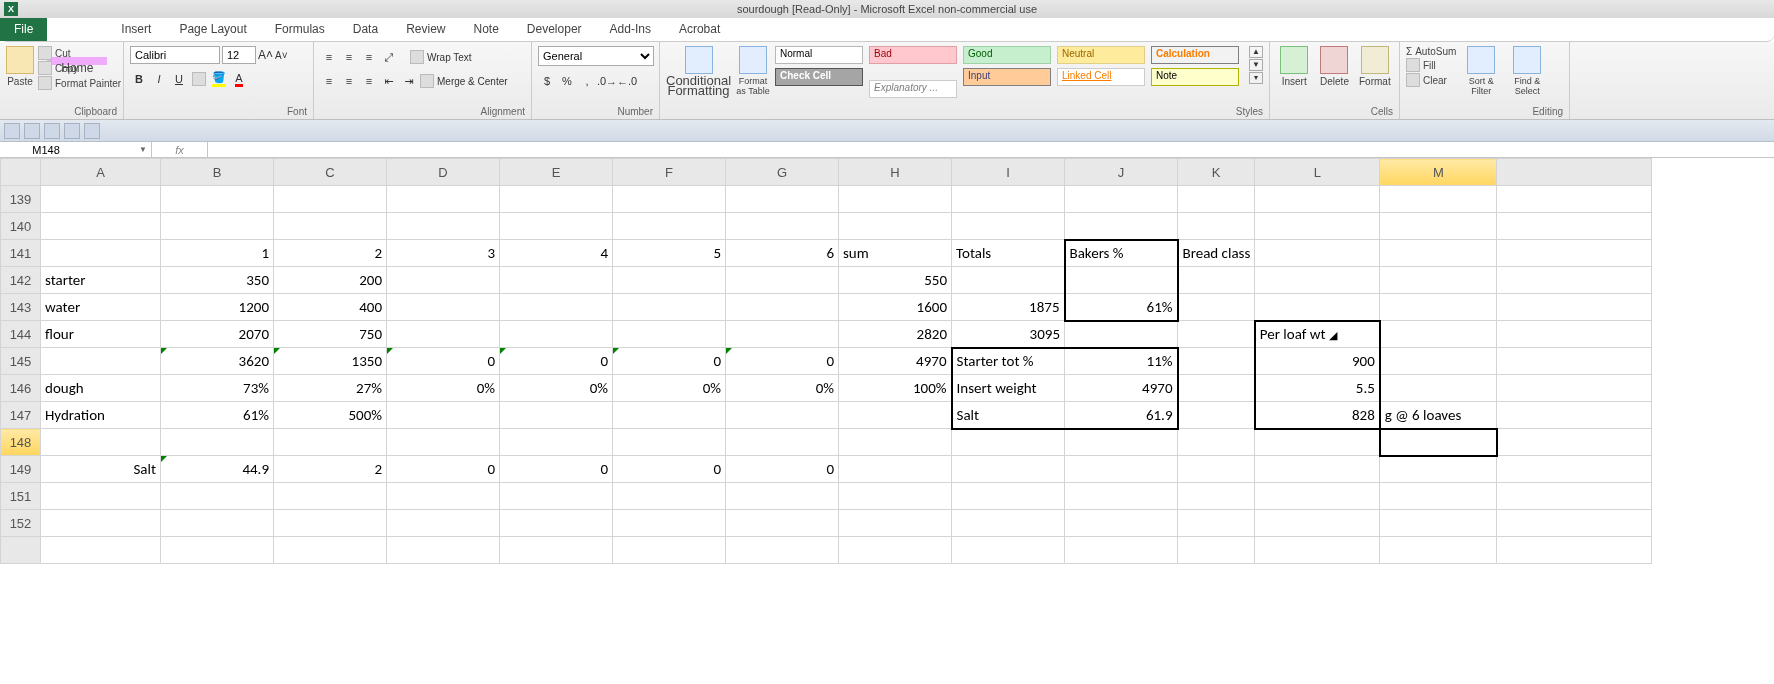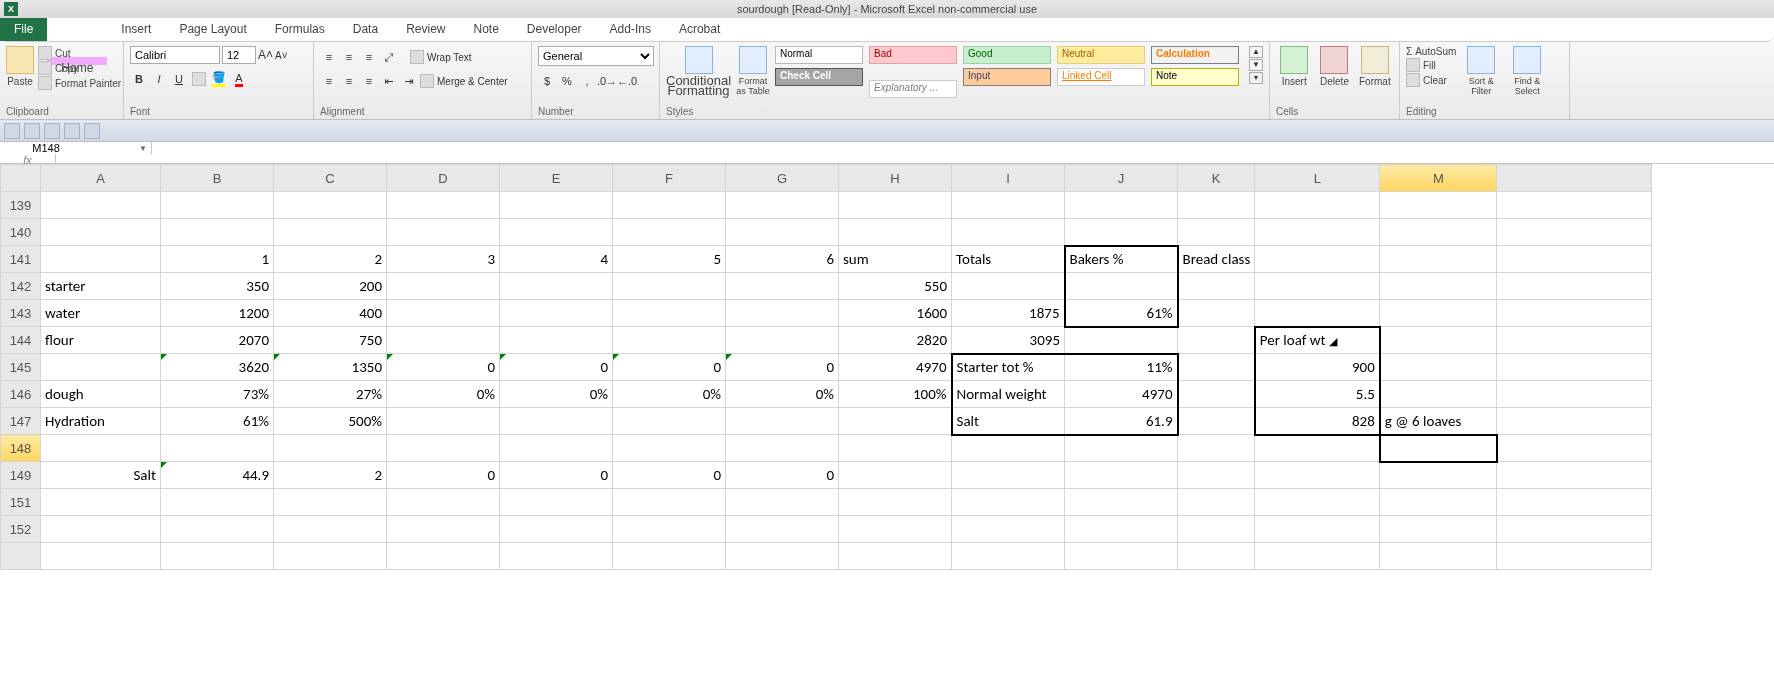--- a/index.html
+++ b/index.html
@@ -11,41 +11,41 @@
   
   
   .tabrow { height: 24px; background: #fff; display:flex; border-bottom: 1px solid #ccc; border-radius: 7px; }
   .tabrow .filetab { background: #217346; color:#fff; padding: 4px 14px; font-size:12px; cursor:pointer; }
   .tabrow .tab { padding: 4px 14px; font-size:12px; color:#444; cursor:pointer; }
   .tabrow .tab.active { background: #f0abfc; margin-top: 39px; }
 
   
   .ribbon { height: 78px; background: linear-gradient(#f7f7f7,#eaeaea); border-bottom: 1px solid #bfbfbf; display:flex; }
   .group { border-right: 1px solid #ccc; padding: 2px 6px 0 6px; text-align:center; display:flex; flex-direction:column; justify-content:space-between; }
-  .group-label { font-size:10px; color:#666; text-align:left; padding-bottom:2px; }
+  .group-label { font-size:10px; color:#666; text-align:right; padding-bottom:2px; }
   .group-body { flex:1; display:flex; align-items:flex-start; gap:4px; padding-top:2px;}
   .big-btn { display:flex; flex-direction:column; align-items:center; justify-content:center; width:48px; cursor:pointer; font-size:10px; color:#444; }
   .big-btn .ico { width:28px; height:28px; background:#f9e7b3; border:1px solid #d4b96a; margin-bottom:2px; }
   .vstack { display:flex; flex-direction:column; gap:1px; font-size:10px; color:#444; align-items:flex-start; }
   .vstack div { display:flex; align-items:center; gap:3px; cursor:pointer; white-space:nowrap;text-align:right;}
   .ico-s { width:14px; height:14px; background:#ddd; border:1px solid #bbb; display:inline-block; }
   .font-row { display:flex; gap:2px; align-items:center;}
   .fontname { width:90px; height:18px; border:1px solid #aaa; background:#fff; font-size:11px; padding:0 4px; }
   .fontsize { width:34px; height:18px; border:1px solid #aaa; background:#fff; font-size:11px; padding:0 4px; }
   .btnrow { display:flex; gap:2px; margin-top:2px;}
   .btnrow .b { width:18px; height:18px; border:1px solid transparent; display:flex; align-items:center; justify-content:center; font-size:11px; cursor:pointer;}
   .style-cell { width:88px; height:18px; border:1px solid #ccc; font-size:10px; padding:1px 4px; text-align:left; cursor:pointer; overflow:hidden; white-space:nowrap;}
   .style-grid { display:grid; grid-template-columns: repeat(5, 92px); grid-template-rows: repeat(2, 20px); gap:2px;}
   
   
   .qat { height: 22px; background: linear-gradient(#e3e9f1,#d2dae6); border-bottom:1px solid #b5c0cf; display:flex; align-items:center; padding:0 4px; gap:4px;}
   .qat .q { width:16px; height:16px; background:#cfd8e6; border:1px solid #a6b2c4; cursor:pointer;}
 
   
-  .fbar { height: 22px; display:flex; border-bottom:1px solid #c5c5c5;flex-direction:column; }
+  .fbar { height: 16px; display:flex; border-bottom:1px solid #c5c5c5; }
   .namebox { width:152px; border-right:1px solid #c5c5c5; display:flex; align-items:center; padding:0 6px; font-size:11px; position:relative;}
   .namebox input { border:none; width:80px; font-size:11px; text-align:center;}
   .namebox .dd { position:absolute; right:4px; font-size:8px; color:#666; cursor:pointer;}
   .fx { width:56px; display:flex; align-items:center; justify-content:center; gap:6px; border-right:1px solid #c5c5c5;}
   .fx span { color:#888; font-style:italic; font-size:11px; cursor:pointer;text-align:right;}
   .formula-input { flex:1; border:none; padding:0 6px; font-size:11px;}
 
   
   .grid-wrap { position:relative; width:1774px; }
   table.grid { border-collapse: collapse; table-layout:fixed; }
@@ -447,21 +447,21 @@
         <tr>
           <th class="rowhdr">146</th>
           <td class="l">dough</td>
           <td>73%</td>
           <td>27%</td>
           <td>0%</td>
           <td>0%</td>
           <td>0%</td>
           <td>0%</td>
           <td>100%</td>
-          <td class="l thick-l">Normal weight</td>
+          <td class="l thick-l">Insert weight</td>
           <td class="thick-r">4970</td>
           <td></td>
           <td class="thick-l thick-r">5.5</td>
           <td></td>
           <td></td>
         </tr>
         <tr>
           <th class="rowhdr">147</th>
           <td class="l">Hydration</td>
           <td>61%</td>

